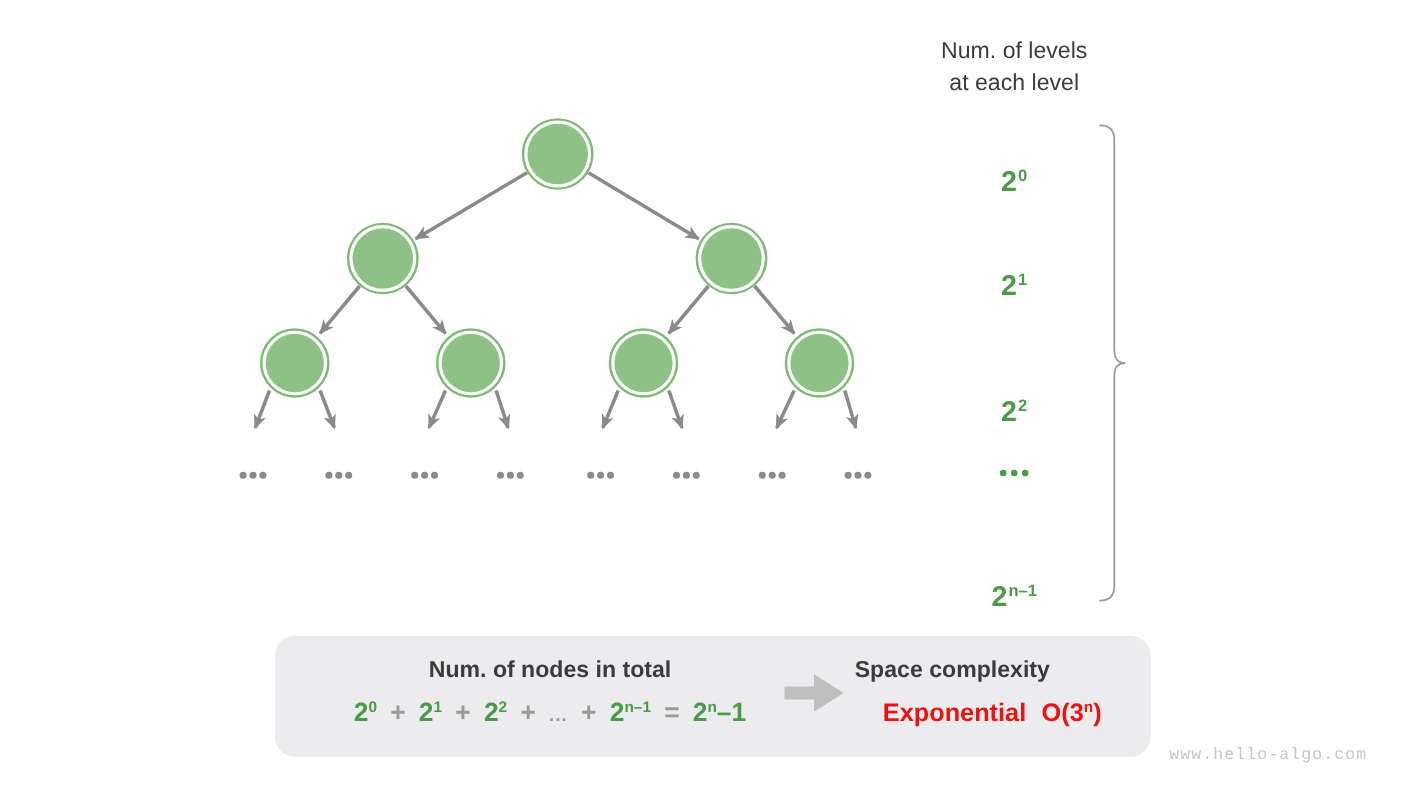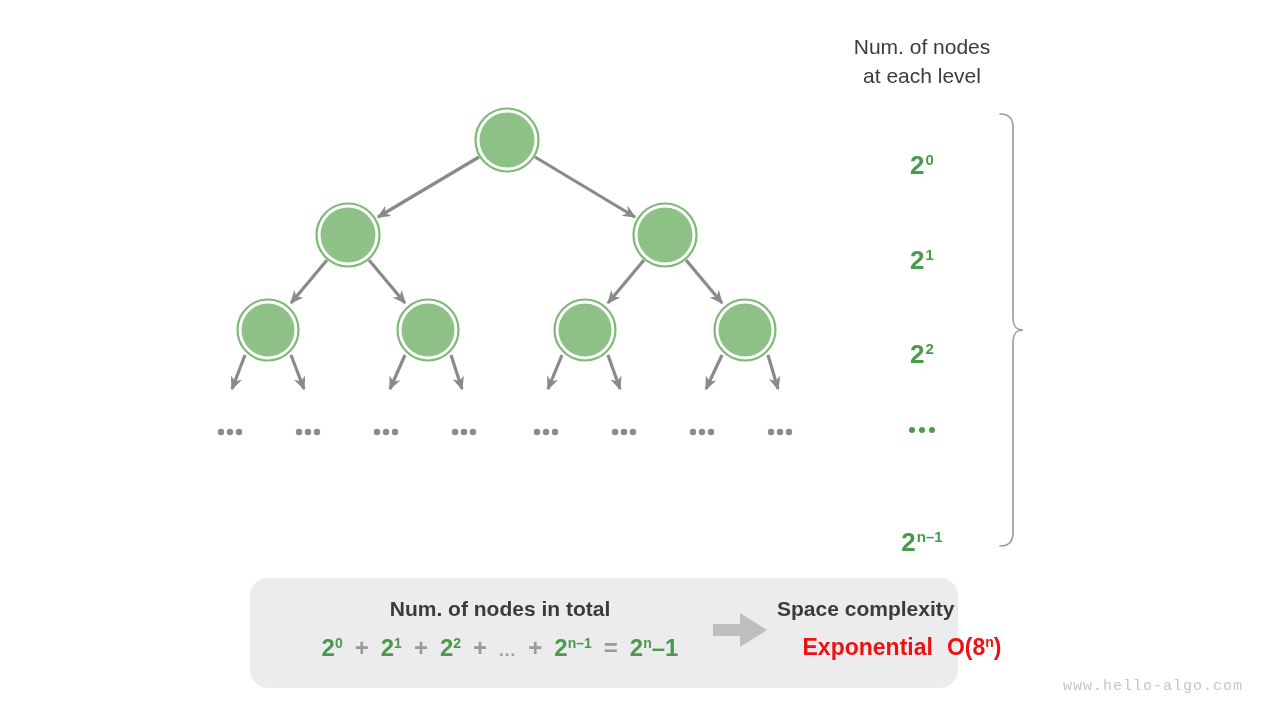--- a/index.html
+++ b/index.html
@@ -16,32 +16,32 @@
   .edge{stroke:#8a8a8a;stroke-width:3.2;}
   .node-ring{fill:none;stroke:#7eb976;stroke-width:2.2;}
   .node-fill{fill:#8dc186;}
   .tdot{fill:#8a8a8a;}
 
   
   .lvl{transform:translate(-50%,-50%);font-weight:700;font-size:26px;color:#4b9a4b;white-space:nowrap;margin-top:24px;}
   .lvl sup{font-size:15px;vertical-align:9px;margin-left:1px;font-weight:700;}
   .lvl0{left:922px;top:141px;}
   .lvl1{left:922px;top:236px;}
-  .lvl2{left:922px;top:330px;text-align:right;}
+  .lvl2{left:922px;top:350px;text-align:right;}
   .lvln{left:922px;top:518px;}
   .lvl-dots{left:922px;top:430px;transform:translate(-50%,-50%);display:flex;gap:4px;}
   .gdot{width:6px;height:6px;border-radius:50%;background:#4b9a4b;}
 
   
   .brace{left:985px;top:105px;}
   .side-note{left:1048px;top:330px;transform:translateY(-50%);font-size:23px;color:#3b3b3b;white-space:nowrap;}
   .side-note .n{color:#4b9a4b;font-weight:700;margin-right:12px;}
 
   
-  .sumbox{left:250px;top:578px;width:708px;height:110px;background:#ececee;border-radius:18px;}
+  .sumbox{left:250px;top:578px;width:796px;height:110px;background:#ececee;border-radius:18px;}
   .box-ltitle{left:0;top:19px;width:500px;text-align:center;font-weight:700;font-size:21px;color:#3b3b3b;}
   .box-formula{left:0;top:56px;width:500px;text-align:center;font-weight:700;font-size:24px;white-space:nowrap;}
   .tok{margin:0 6px;}
   .tok sup{font-size:14px;vertical-align:8px;}
   .tok-green{color:#4b9a4b;}
   .tok-gray{color:#9a9a9a;}
   .tok-small{font-size:17px;letter-spacing:1px;}
   .box-arrow{left:463px;top:35px;}
   .box-rtitle{left:527px;top:19px;width:250px;text-align:left;font-weight:700;font-size:21px;color:#3b3b3b;}
   .box-cplx{left:527px;top:56px;width:250px;text-align:center;font-weight:700;font-size:23px;color:#ee1111;white-space:nowrap;}
@@ -51,21 +51,21 @@
   
   .watermark{left:1063px;top:678px;font-family:Liberation Mono, monospace;
     font-size:15px;color:#c6c6c6;letter-spacing:1px;}
 </style>
 </head>
 <body>
 
 <div class="canvas">
 
   <div class="abs header-label">
-    <div>Num. of nodes</div>
+    <div>Num. of levels</div>
     <div>at each level</div>
   </div>
 
   <svg class="abs tree" width="640" height="400" viewBox="0 0 640 400">
     <defs>
       <marker id="ah" viewBox="0 0 10 10" refX="9" refY="5" markerWidth="4.2" markerHeight="4.2" orient="auto-start-reverse">
         <path d="M0,0.6 L10,5 L0,9.4 L2.8,5 Z" fill="#8a8a8a"></path>
       </marker>
     </defs>
 
@@ -180,19 +180,19 @@
   <div class="abs sumbox">
     <div class="abs box-ltitle">Num. of nodes in total</div>
     <div class="abs box-formula"><span class="tok tok-green">2<sup>0</sup></span><span class="tok tok-gray">+</span><span class="tok tok-green">2<sup>1</sup></span><span class="tok tok-gray">+</span><span class="tok tok-green">2<sup>2</sup></span><span class="tok tok-gray">+</span><span class="tok tok-gray tok-small">...</span><span class="tok tok-gray">+</span><span class="tok tok-green">2<sup>n–1</sup></span><span class="tok tok-gray">=</span><span class="tok tok-green">2<sup>n</sup>–1</span></div>
 
     <svg class="abs box-arrow" width="54" height="34" viewBox="0 0 54 34">
       <polygon points="0,11 27,11 27,0 54,17 27,34 27,23 0,23" fill="#bfbfbf"></polygon>
     </svg>
 
     <div class="abs box-rtitle">Space complexity</div>
     <div class="abs box-cplx">
-      <span class="cplx-word">Exponential</span><span>O(8</span><sup>n</sup><span>)</span>
+      <span class="cplx-word">Exponential</span><span>O(3</span><sup>n</sup><span>)</span>
     </div>
   </div>
 
   <div class="abs watermark">www.hello-algo.com</div>
 
 </div>
 
 </body></html>

